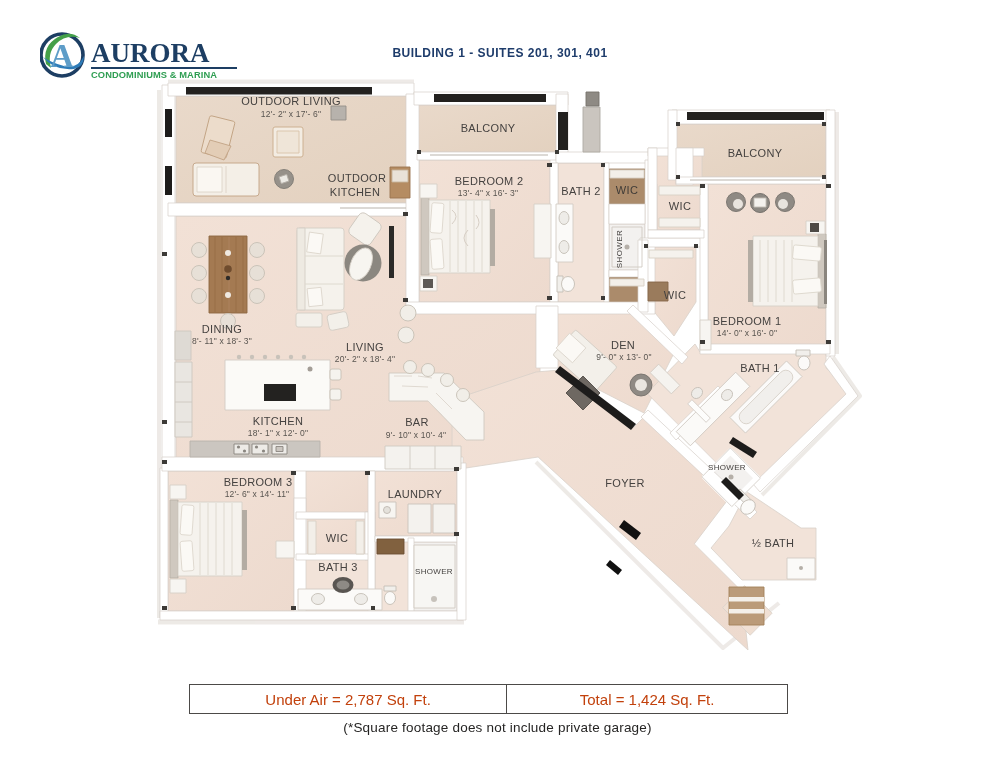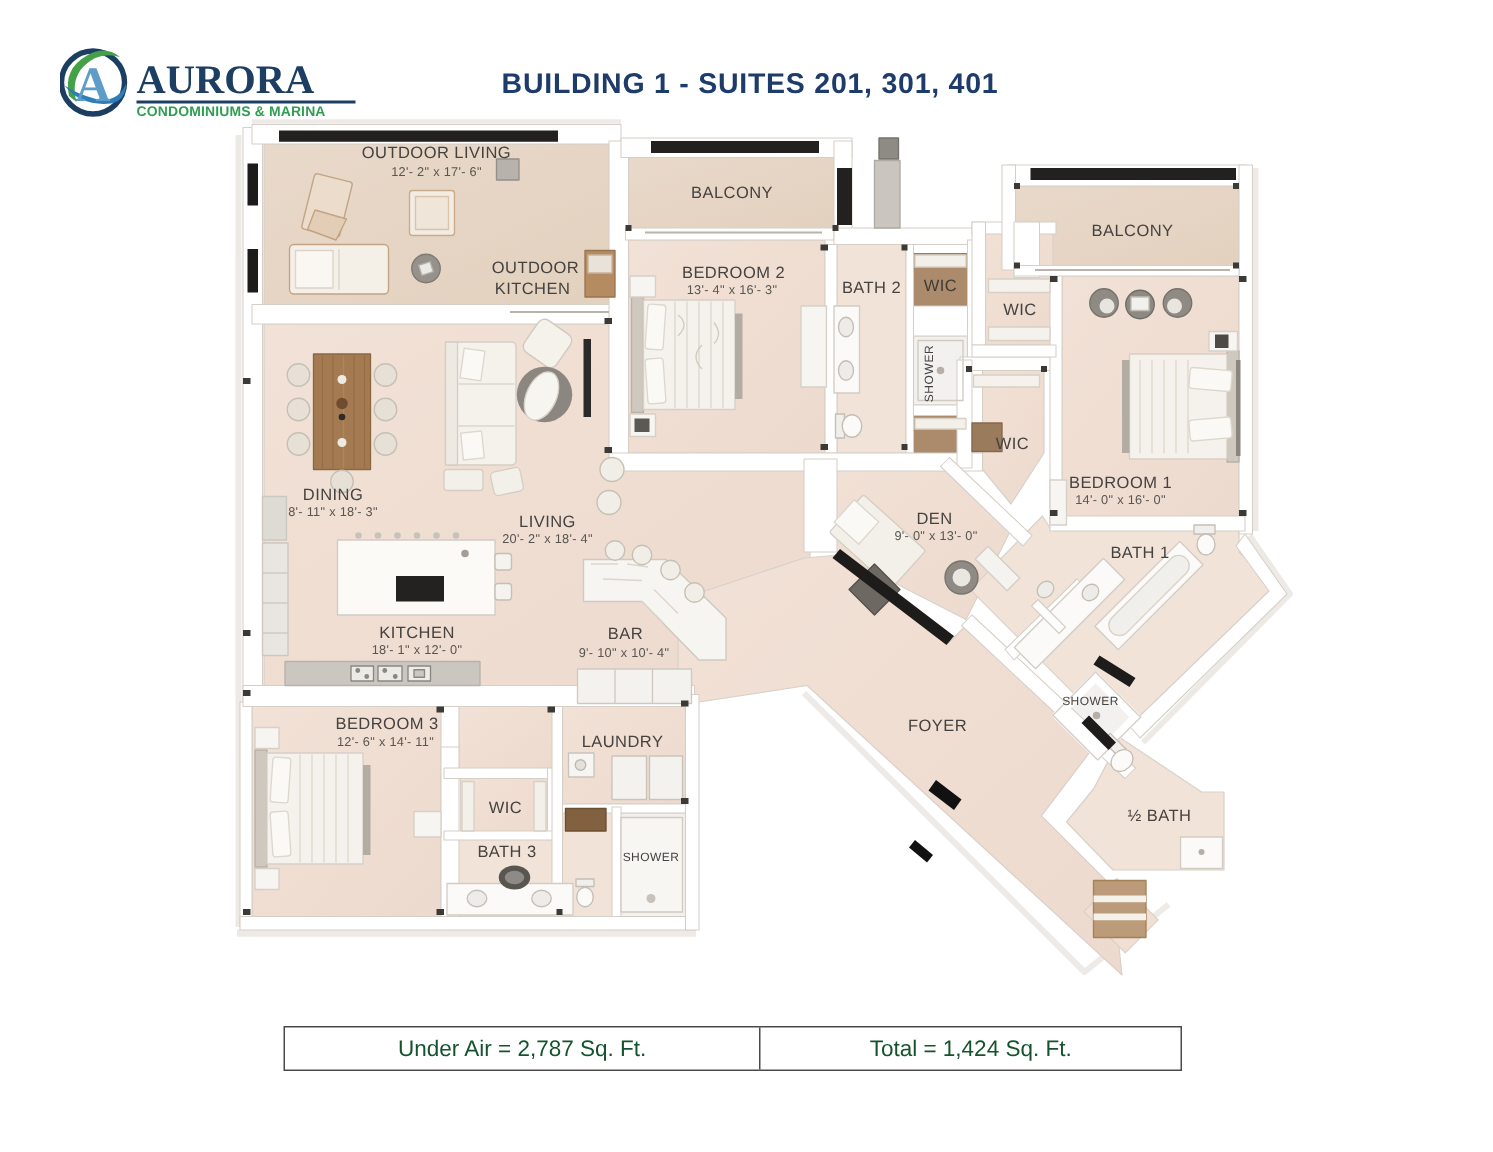--- a/index.html
+++ b/index.html
@@ -17,21 +17,21 @@
     <path d="M 6 36 Q 2 18 18 9 Q 30 2 40 10 Q 26 6 16 16 Q 7 25 11 40 Z" fill="#44a049"></path>
     <path d="M 3 29 Q 14 43 34 41 Q 44 39 44 28 Q 38 41 24 38 Q 12 35 3 29 Z" fill="#2e7cb8"></path>
     <text x="22" y="39" text-anchor="middle" font-family="Liberation Serif, serif" font-size="33" font-weight="bold" fill="#5e9dc8">A</text>
 
     <text x="51" y="34" font-family="Liberation Serif, serif" font-size="27" font-weight="bold" fill="#1d3e63" letter-spacing="0">AURORA</text>
     <rect x="51" y="39" width="146" height="2" fill="#1d3e63"></rect>
     <text x="51" y="49.5" font-size="9.3" font-weight="bold" fill="#2f9e52" letter-spacing="0.1">CONDOMINIUMS &amp; MARINA</text>
   </svg>
 </div>
 
-<div style="position:absolute;left:300px;top:46px;width:400px;text-align:center;color:#1e3c6b;font-size:19px;font-weight:bold;letter-spacing:0.5px;white-space:nowrap;">BUILDING 1 - SUITES 201, 301, 401</div>
+<div style="position:absolute;left:300px;top:46px;width:400px;text-align:center;color:#1e3c6b;font-size:12px;font-weight:bold;letter-spacing:0.5px;white-space:nowrap;">BUILDING 1 - SUITES 201, 301, 401</div>
 
 <svg id="plan" style="position:absolute;left:0;top:0;" width="995" height="768" viewBox="0 0 995 768">
 <defs>
   <linearGradient id="flr" x1="0" y1="0" x2="1" y2="1">
     <stop offset="0" stop-color="#f2e1d6"></stop>
           <stop offset="1" stop-color="#eddace"></stop>
   </linearGradient>
   <linearGradient id="flo" x1="0" y1="0" x2="1" y2="1">
     <stop offset="0" stop-color="#e9d9ca"></stop>
           <stop offset="1" stop-color="#e3d1bf"></stop>
@@ -556,21 +556,22 @@
 
     <path d="M610,560 L622,570 L618,575 L606,565 Z" fill="#111"></path>
 
     <path d="M733,437 L757,452 L753,458 L729,443 Z" fill="#1d1c1b"></path>
 
     <path d="M726,477 L744,495 L739,500 L721,482 Z" fill="#1d1c1b"></path>
   </g>
 </g>
 </svg>
 
-<div style="position:absolute;left:189px;top:684px;width:597px;height:28px;border:1.5px solid #4c4a48;display:flex;color:#14532d;font-size:15px;">
+<div style="position:absolute;left:189px;top:684px;width:597px;height:28px;border:1.5px solid #4c4a48;display:flex;color:#c2410c;font-size:15px;">
   <div style="flex:1.04;display:flex;align-items:center;justify-content:center;border-right:1.5px solid #4c4a48;">Under Air = 2,787 Sq. Ft.</div>
   <div style="flex:0.92;display:flex;align-items:center;justify-content:center;">Total = 1,424 Sq. Ft.</div>
 </div>
 
+<div style="position:absolute;left:0;top:720px;width:995px;text-align:center;color:#262524;font-size:13.5px;letter-spacing:.2px;">(*Square footage does not include private garage)</div>
 
 <div style="position:absolute;left:5px;top:796px;color:#a9b0ba;font-size:11px;letter-spacing:.5px;">SWFLAMLS</div>
 
 </div>
 
 </body></html>

